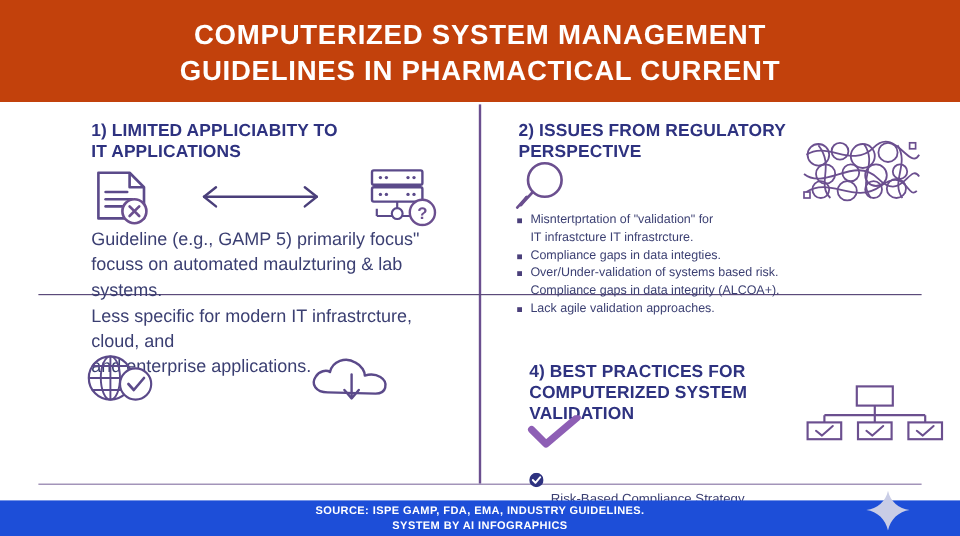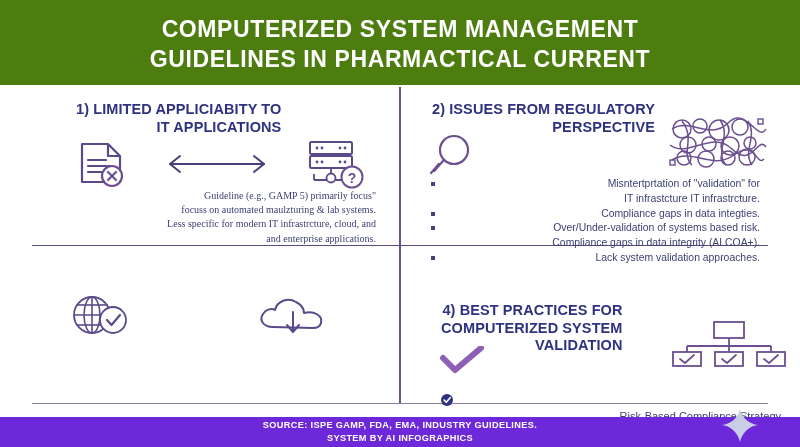--- a/index.html
+++ b/index.html
@@ -12,21 +12,21 @@
     height: 447px;
     overflow: hidden;
     font-family: "Liberation Sans", sans-serif;
     position: relative;
   }
 
   
   .header {
     width: 800px;
     height: 85px;
-    background: #4d7c0f;
+    background: #c2410c;
     display: flex;
     flex-direction: column;
     align-items: center;
     justify-content: center;
     box-sizing: border-box;
     padding-top: 4px;
   }
   .header-line {
     color: #ffffff;
     font-size: 23px;
@@ -36,21 +36,20 @@
     text-align: center;
     white-space: nowrap;
   }
 
   
   .grid {
     position: relative;
     width: 800px;
     height: 320px;
     box-sizing: border-box;
-    text-align: right;
   }
   .vdiv {
     position: absolute;
     left: 399px;
     top: 2px;
     width: 2px;
     height: 316px;
     background: #6b4f8f;
   }
   .hdiv {
@@ -97,24 +96,23 @@
 
   .icon-row {
     position: absolute;
     display: flex;
     align-items: center;
   }
 
   .body-text {
     position: absolute;
     color: #3b3f72;
-    font-size: 10px;
+    font-size: 15px;
     line-height: 1.42;
     white-space: pre-line;
-    font-family: Liberation Serif, serif;
   }
 
   ul.bullets {
     position: absolute;
     margin: 0;
     padding: 0;
     list-style: none;
   }
   ul.bullets li {
     color: #3b3f72;
@@ -157,21 +155,21 @@
     height: 12px;
   }
 
   
   .footer {
     position: absolute;
     left: 0;
     top: 417px;
     width: 800px;
     height: 30px;
-    background: #6d28d9;
+    background: #1d4ed8;
     display: flex;
     flex-direction: column;
     align-items: center;
     justify-content: center;
   }
   .footer-line {
     color: #ffffff;
     font-size: 9.2px;
     font-weight: bold;
     letter-spacing: 0.35px;
@@ -294,21 +292,21 @@
         <rect x="8" y="45" width="5" height="5" fill="none" stroke="#6b4f8f" stroke-width="1.4"></rect>
       </svg>
     </span>
 
     <ul class="bullets" style="left:30px; top:92px; width:330px;">
       <li>Misntertprtation of "validation" for
 IT infrastcture IT infrastrcture.</li>
       <li>Compliance gaps in data integties.</li>
       <li>Over/Under-validation of systems based risk.
 Compliance gaps in data integrity (ALCOA+).</li>
-      <li>Lack system validation approaches.</li>
+      <li>Lack agile validation approaches.</li>
     </ul>
   </div>
 
   <div class="quad q3">
 
     <span style="position:absolute; left:68px; top:50px;">
       <svg class="svg-ico" width="68" height="42" viewBox="0 0 68 42">
         <circle cx="24" cy="20" r="18" fill="none" stroke="#5b4a8a" stroke-width="1.8"></circle>
         <ellipse cx="24" cy="20" rx="8" ry="18" fill="none" stroke="#5b4a8a" stroke-width="1.6"></ellipse>
         <line x1="6" y1="20" x2="42" y2="20" stroke="#5b4a8a" stroke-width="1.6"></line>

